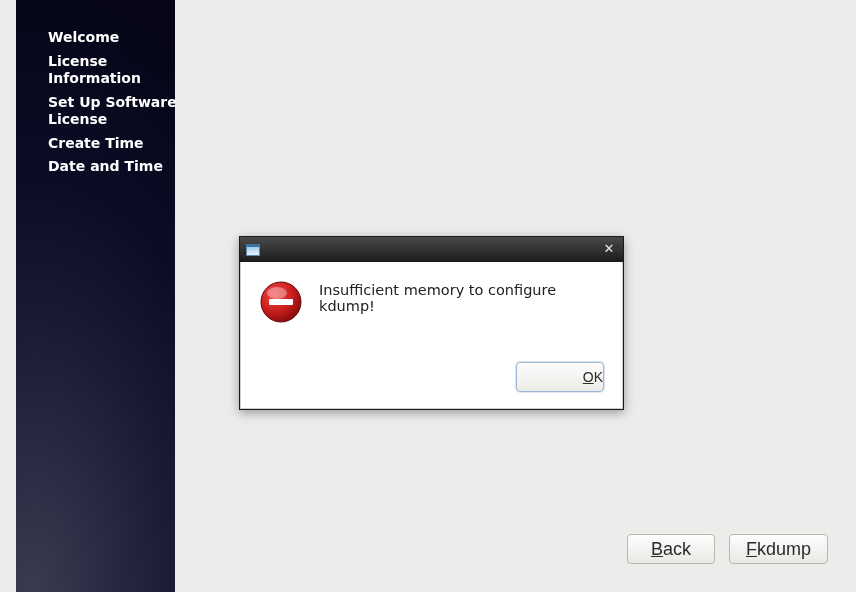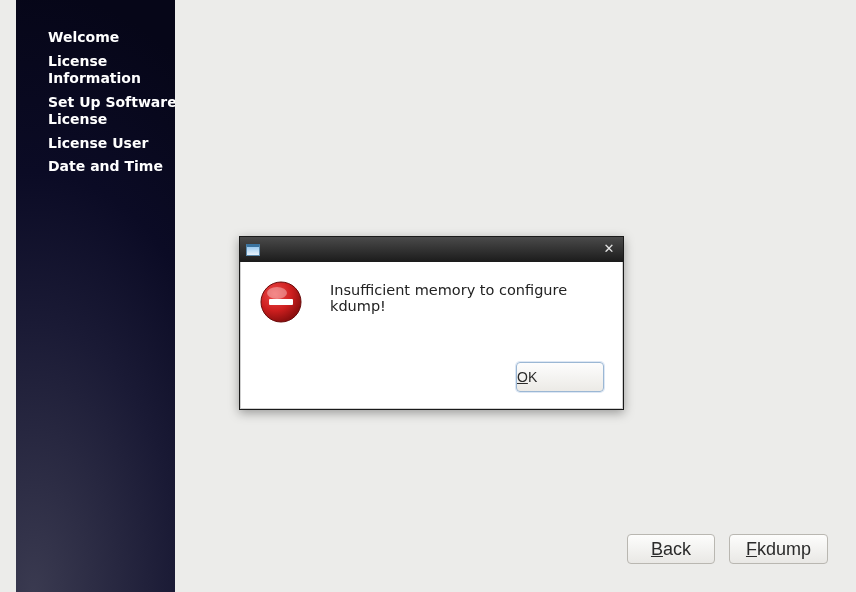--- a/index.html
+++ b/index.html
@@ -109,21 +109,21 @@
       cursor: pointer;
     }
     .dialog-body {
       background: #ffffff;
       padding: 18px 18px 16px 18px;
       border: 1px solid #cfcfcf;
       border-top: none;
       display: flex;
       flex-direction: column;
     }
-    .dialog-row { display: flex; align-items: flex-start; gap: 27px; }
+    .dialog-row { display: flex; align-items: flex-start; gap: 16px; }
     .erricon {
       width: 44px;
       height: 44px;
       flex: 0 0 44px;
       position: relative;
     }
     .erricon svg { display: block; }
     .dialog-msg {
       font-size: 14.5px;
       color: #222;
@@ -139,21 +139,21 @@
       height: 30px;
       background: linear-gradient(#fdfdfd, #eceae6);
       border: 1px solid #9bb7d4;
       border-radius: 4px;
       box-shadow: 0 0 0 1px rgba(120,160,210,0.25);
       font-size: 14px;
       color: #2b2b2b;
       cursor: pointer;
       display: flex;
       align-items: center;
-      justify-content: flex-start;
+      justify-content: flex-end;
     }
     .btn-ok .u { text-decoration: underline; }
   </style>
 </head>
 <body>
 
 <div class="sidebar">
   <div class="sidebar-item">
     
     <span>Welcome</span>
@@ -161,21 +161,21 @@
   <div class="sidebar-item">
     
     <span>License Information</span>
   </div>
   <div class="sidebar-item">
     
     <span>Set Up Software License</span>
   </div>
   <div class="sidebar-item">
     
-    <span>License User</span>
+    <span>Create Time</span>
   </div>
   <div class="sidebar-item">
     
     <span>Date and Time</span>
   </div>
 </div>
 
 <div class="content">
   <div class="footer">
     <button class="btn">

